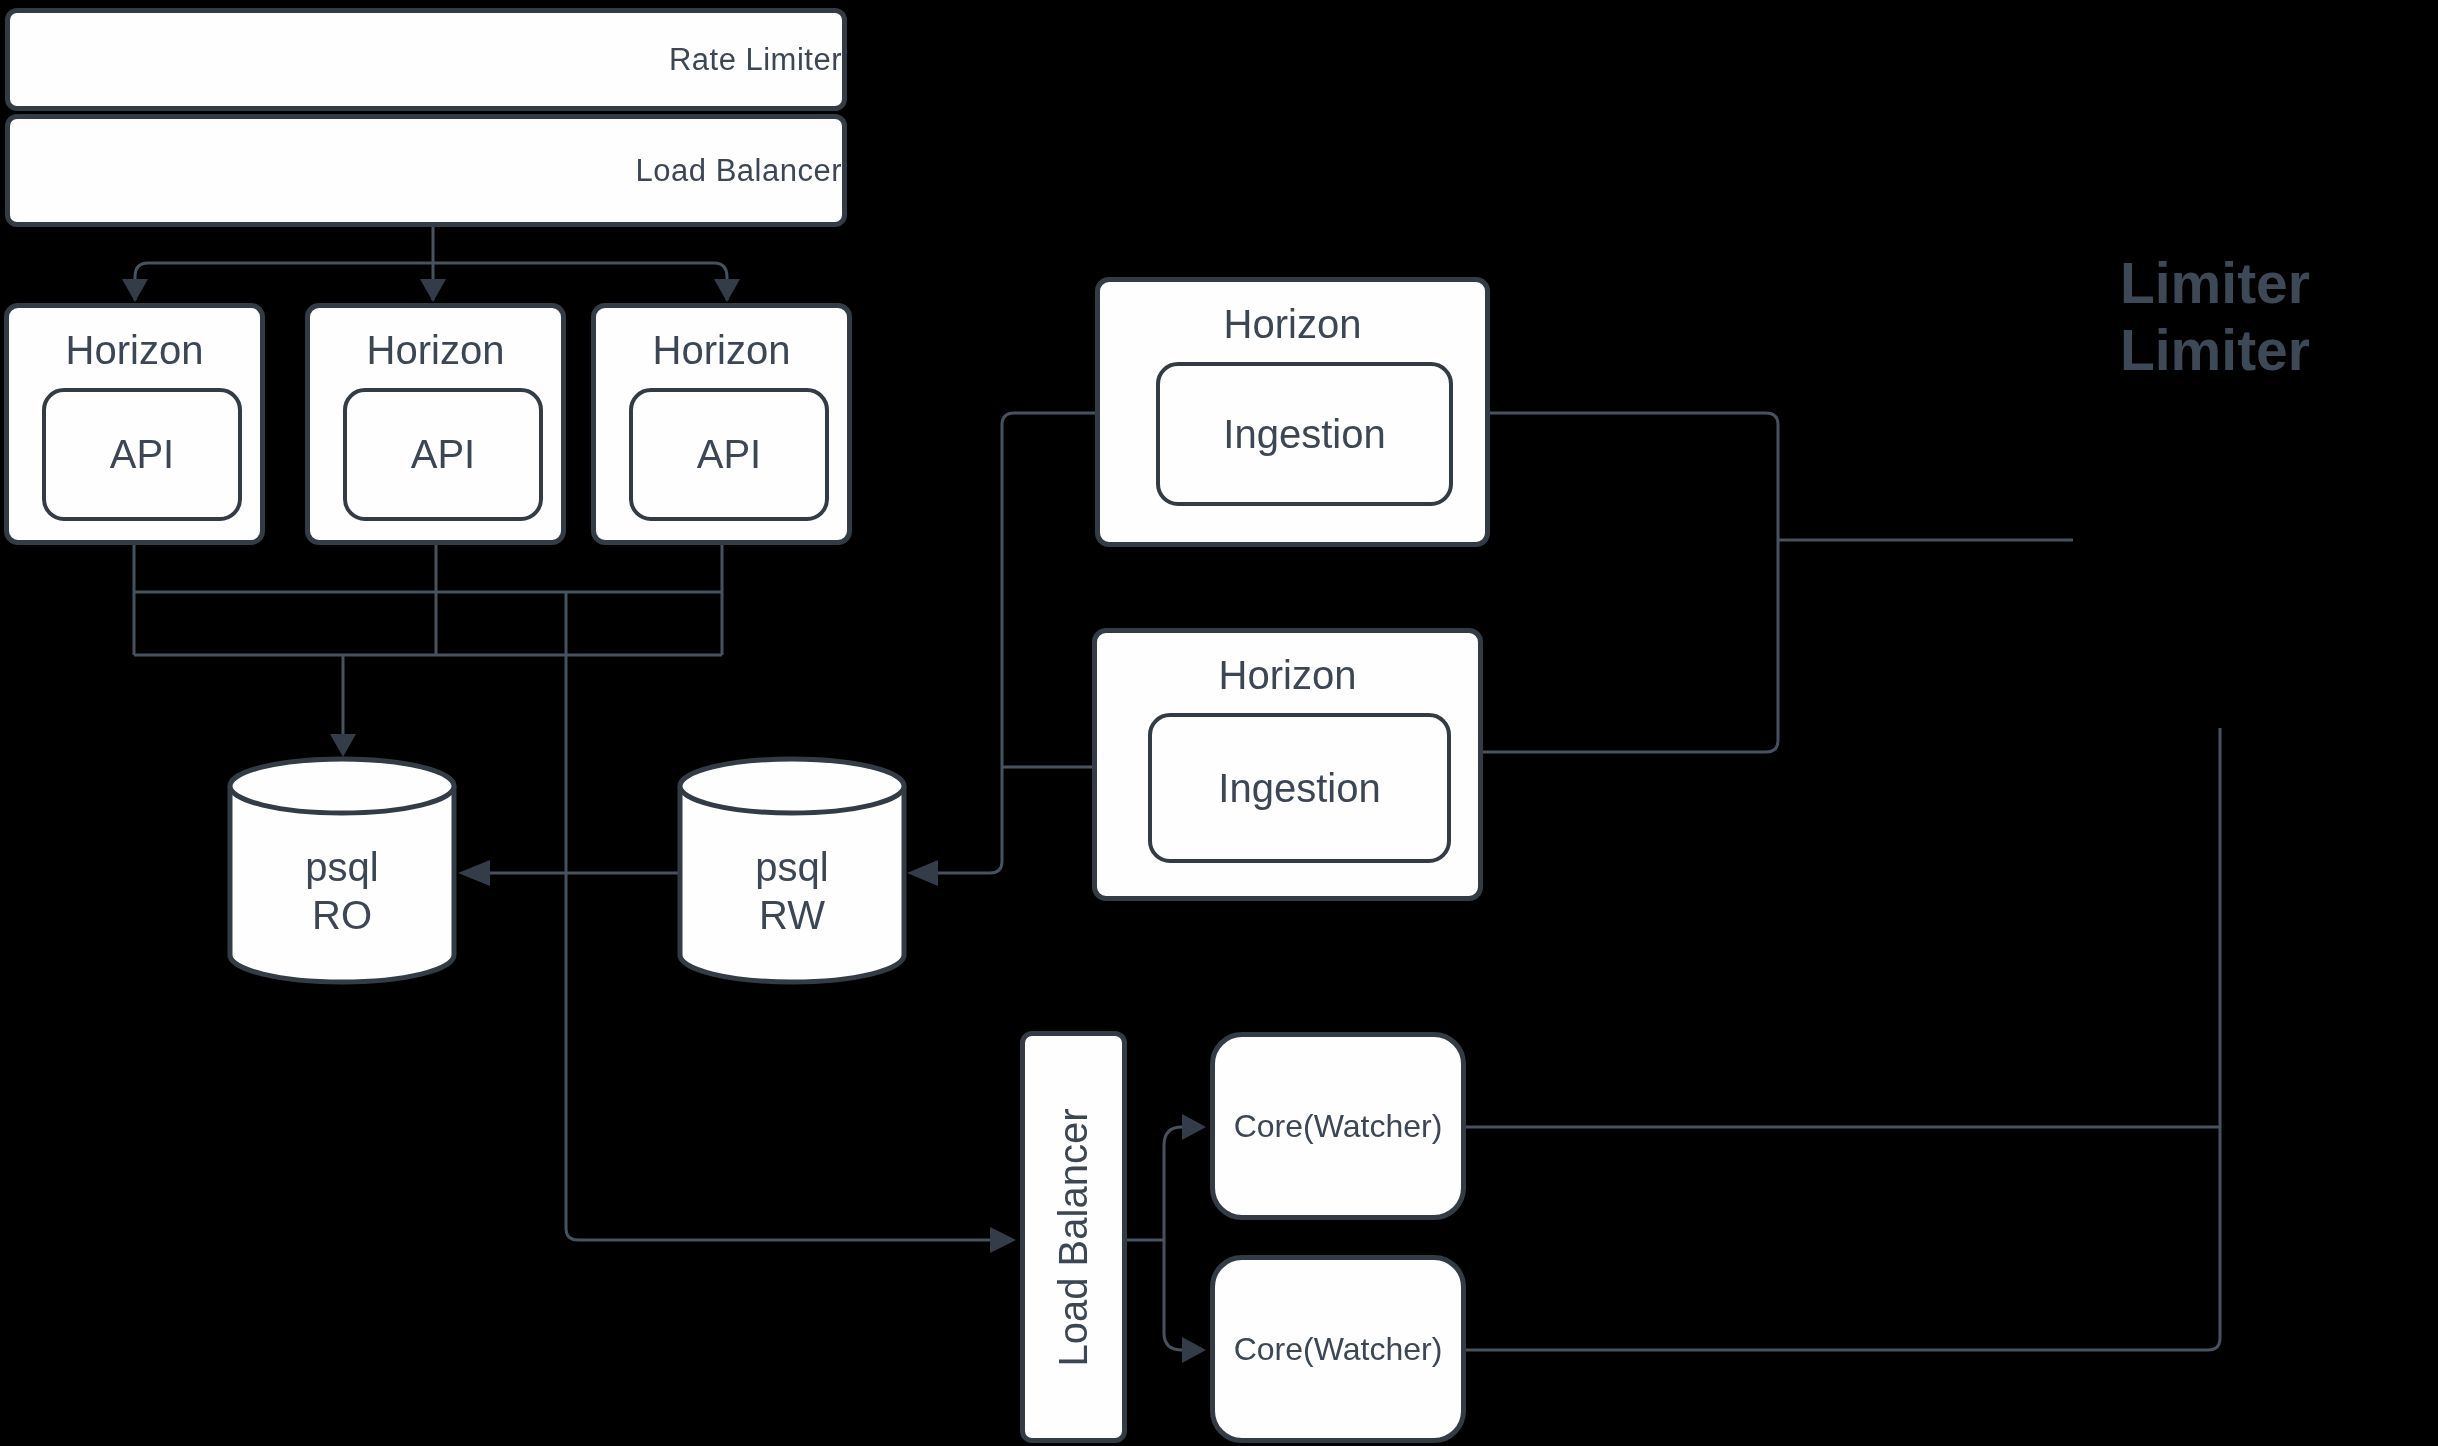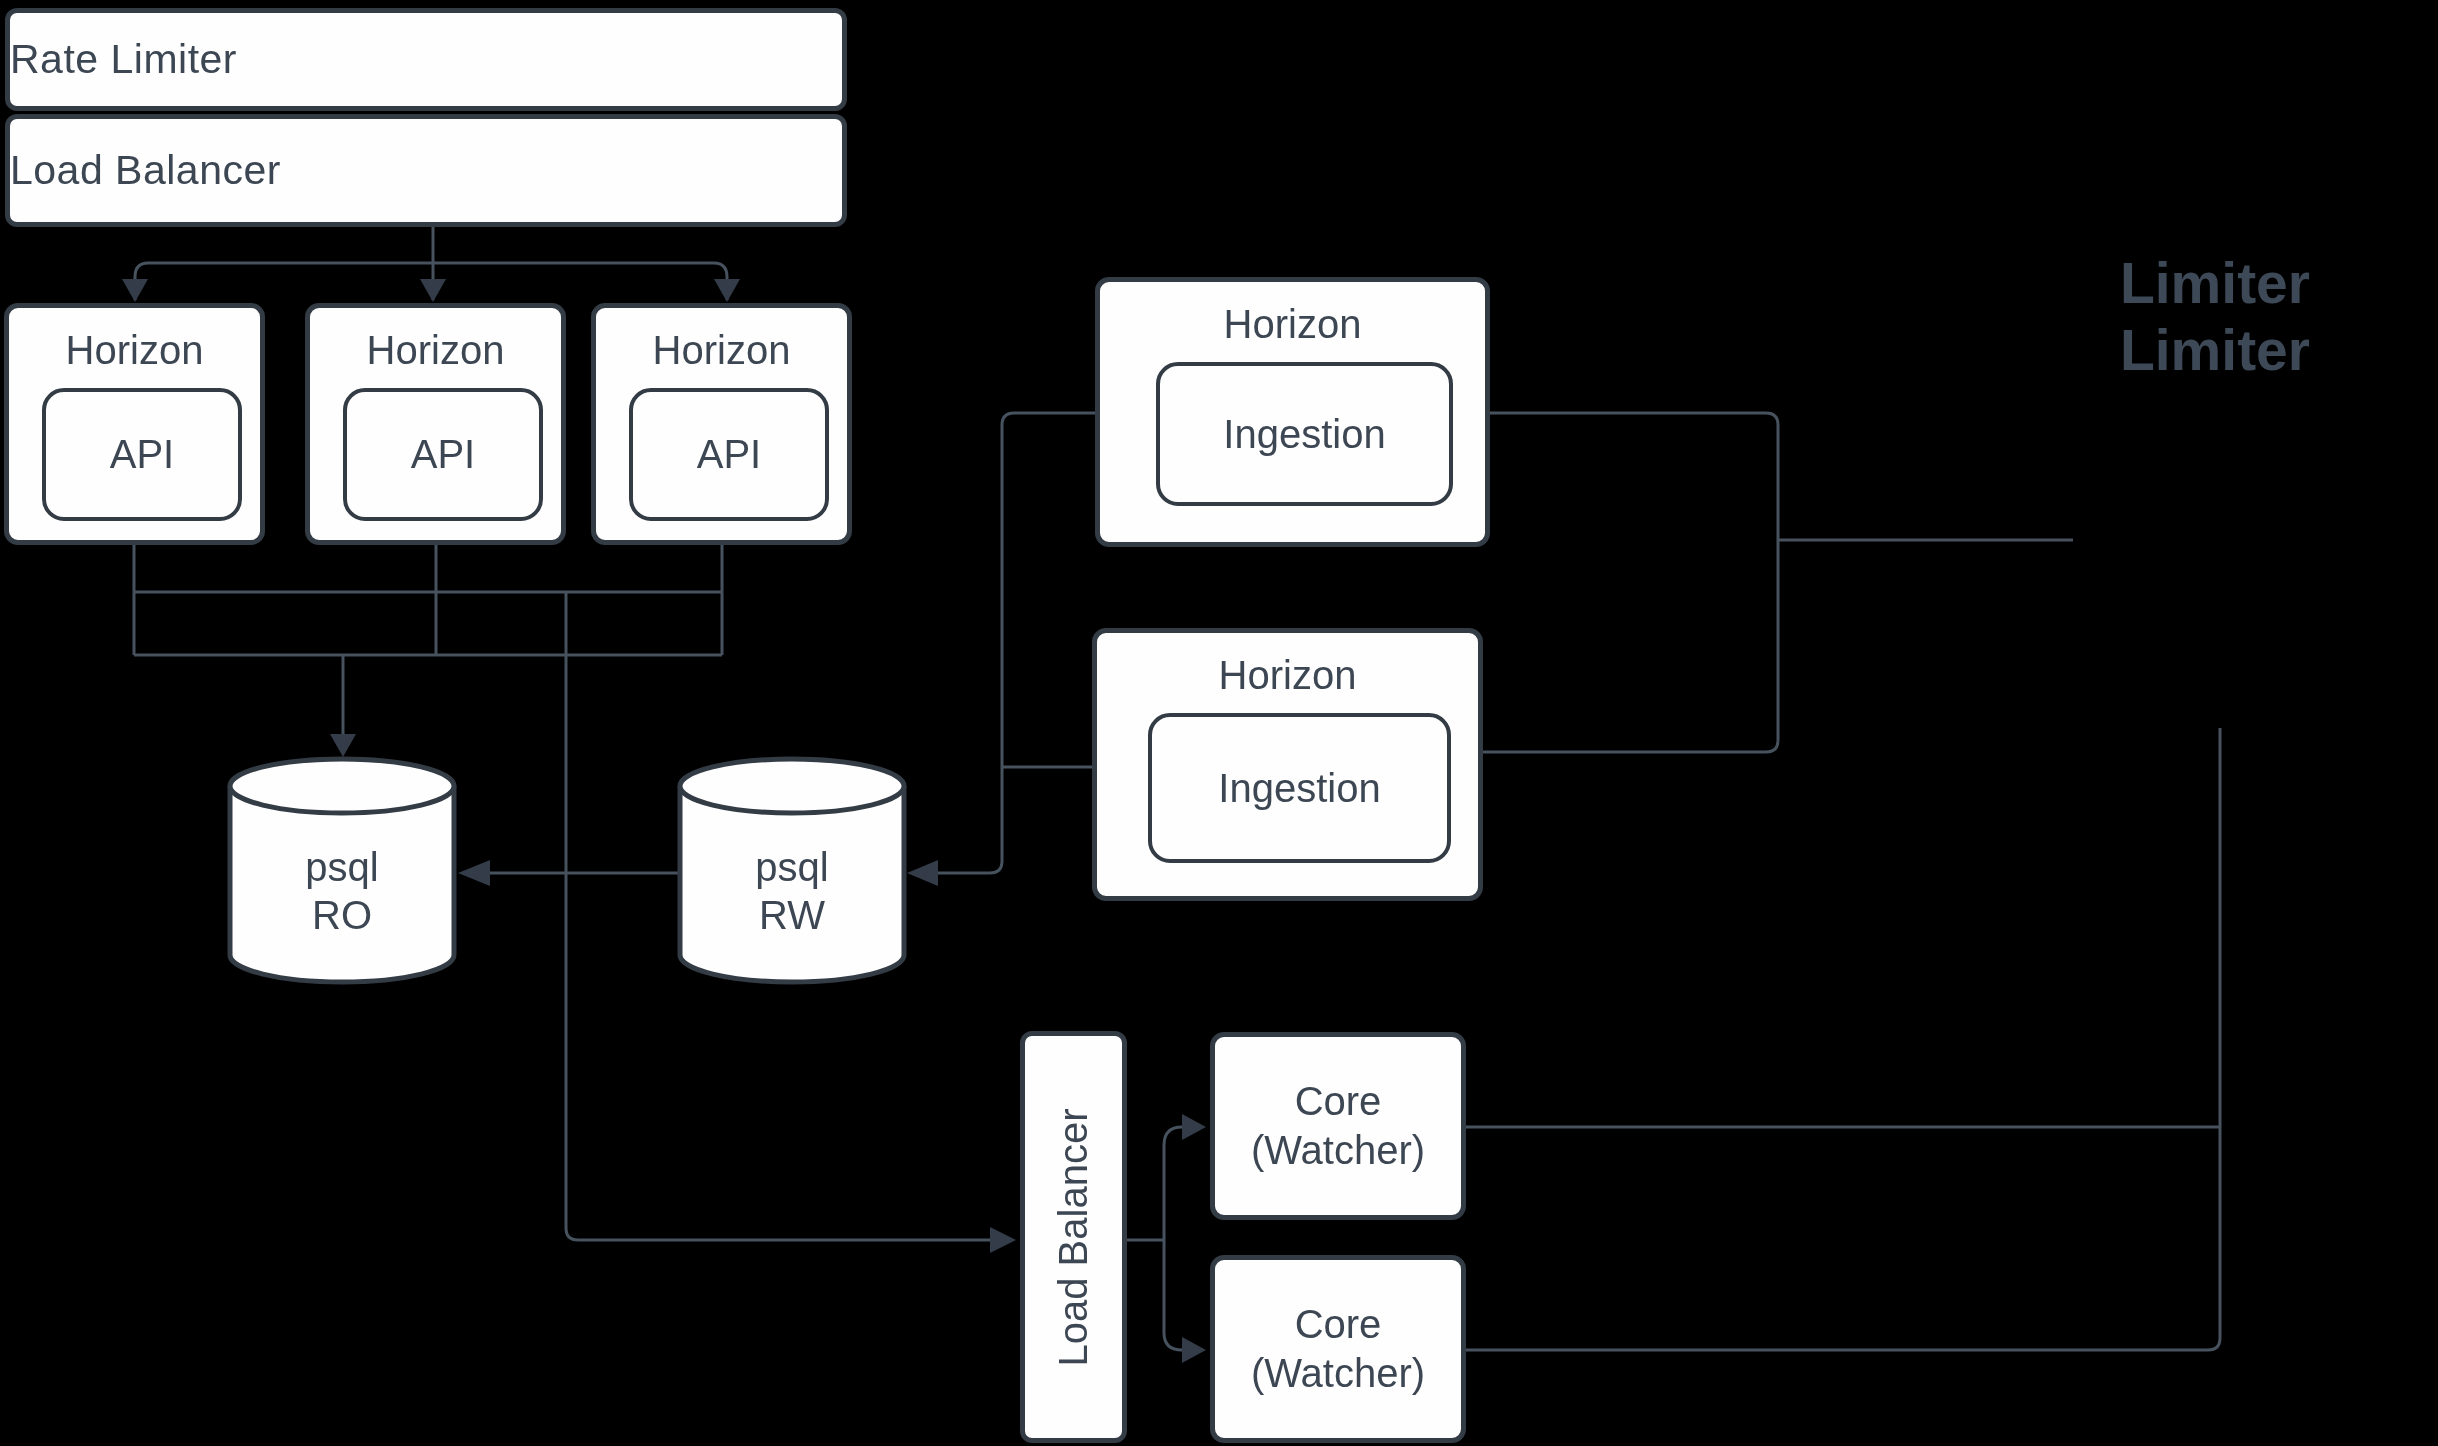--- a/index.html
+++ b/index.html
@@ -9,33 +9,33 @@
   html,body{margin:0;padding:0;background:var(--bg);}
   #canvas{
     position:relative;width:2438px;height:1446px;background:var(--bg);
     font-family:"Liberation Sans", sans-serif;color:var(--text);overflow:hidden;
   }
   #edges{position:absolute;left:0;top:0;}
   .node{
     position:absolute;box-sizing:border-box;background:var(--node-fill);
     border:5px solid var(--node-border);border-radius:14px;
   }
-  .wide-label{display:flex;align-items:center;justify-content:flex-start;
-    font-size:41px;letter-spacing:.5px;}
+  .wide-label{display:flex;align-items:center;justify-content:flex-end;
+    font-size:31px;letter-spacing:.5px;}
   .titled .title{display:block;text-align:center;margin-top:20px;font-size:40px;}
   .inner{
     position:absolute;box-sizing:border-box;background:var(--node-fill);
     border:4px solid var(--node-border);border-radius:22px;
     display:flex;align-items:center;justify-content:center;font-size:40px;
   }
   .cyl-label{
     position:absolute;width:224px;text-align:center;font-size:40px;line-height:48px;
   }
-  .stack{display:flex;flex-direction:column;align-items:center;justify-content:center;
-    font-size:40px;line-height:49px;}
+  .stack{display:flex;flex-direction:row;align-items:center;justify-content:center;
+    font-size:32px;line-height:49px;border-radius:32px;}
   #lb-bottom{display:flex;align-items:center;justify-content:center;}
   #lb-bottom .rot{transform:rotate(-90deg);white-space:nowrap;font-size:40px;}
   #stellar-label{
     position:absolute;left:2040px;top:250px;width:350px;text-align:center;
     font-weight:bold;font-size:57px;line-height:67px;color:var(--network-text);
   }
   .edge{stroke:var(--edge);stroke-width:3;fill:none;}
   .ah{fill:var(--arrow);stroke:none;}
   .cyl{fill:var(--node-fill);stroke:var(--node-border);stroke-width:5;}
 </style>

